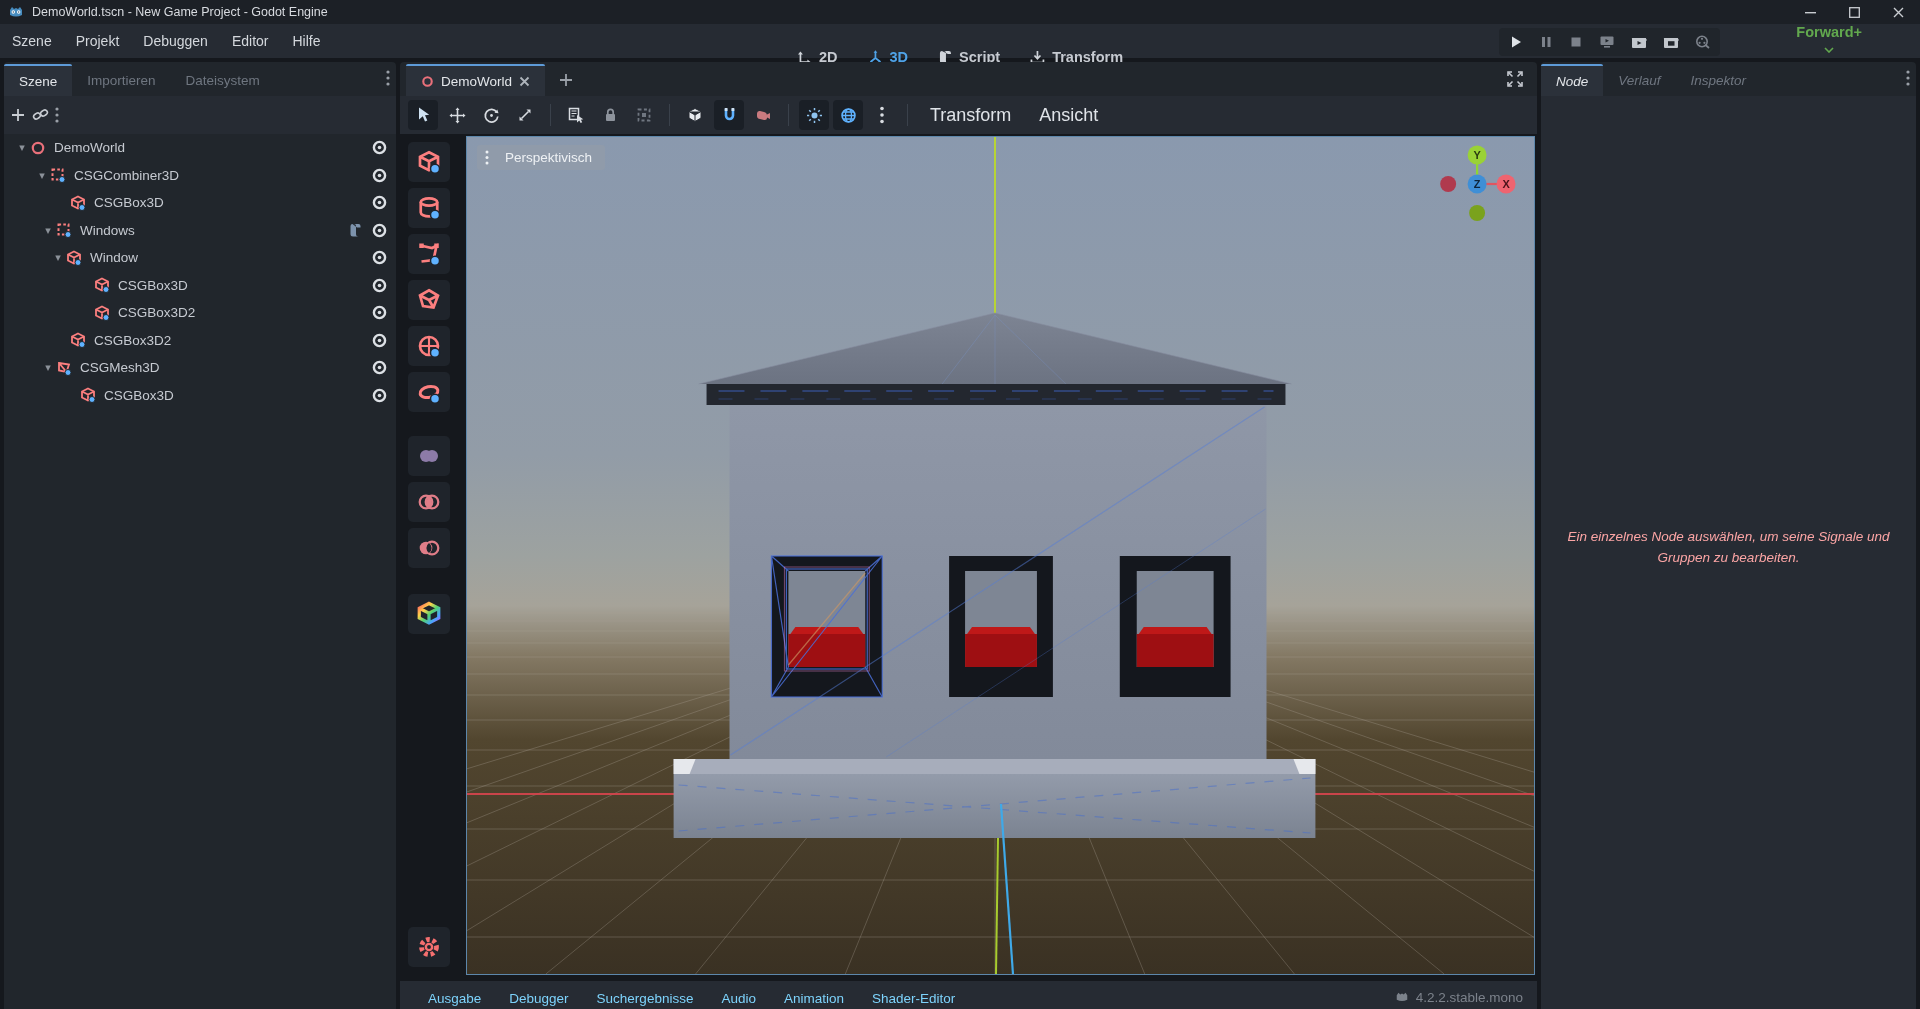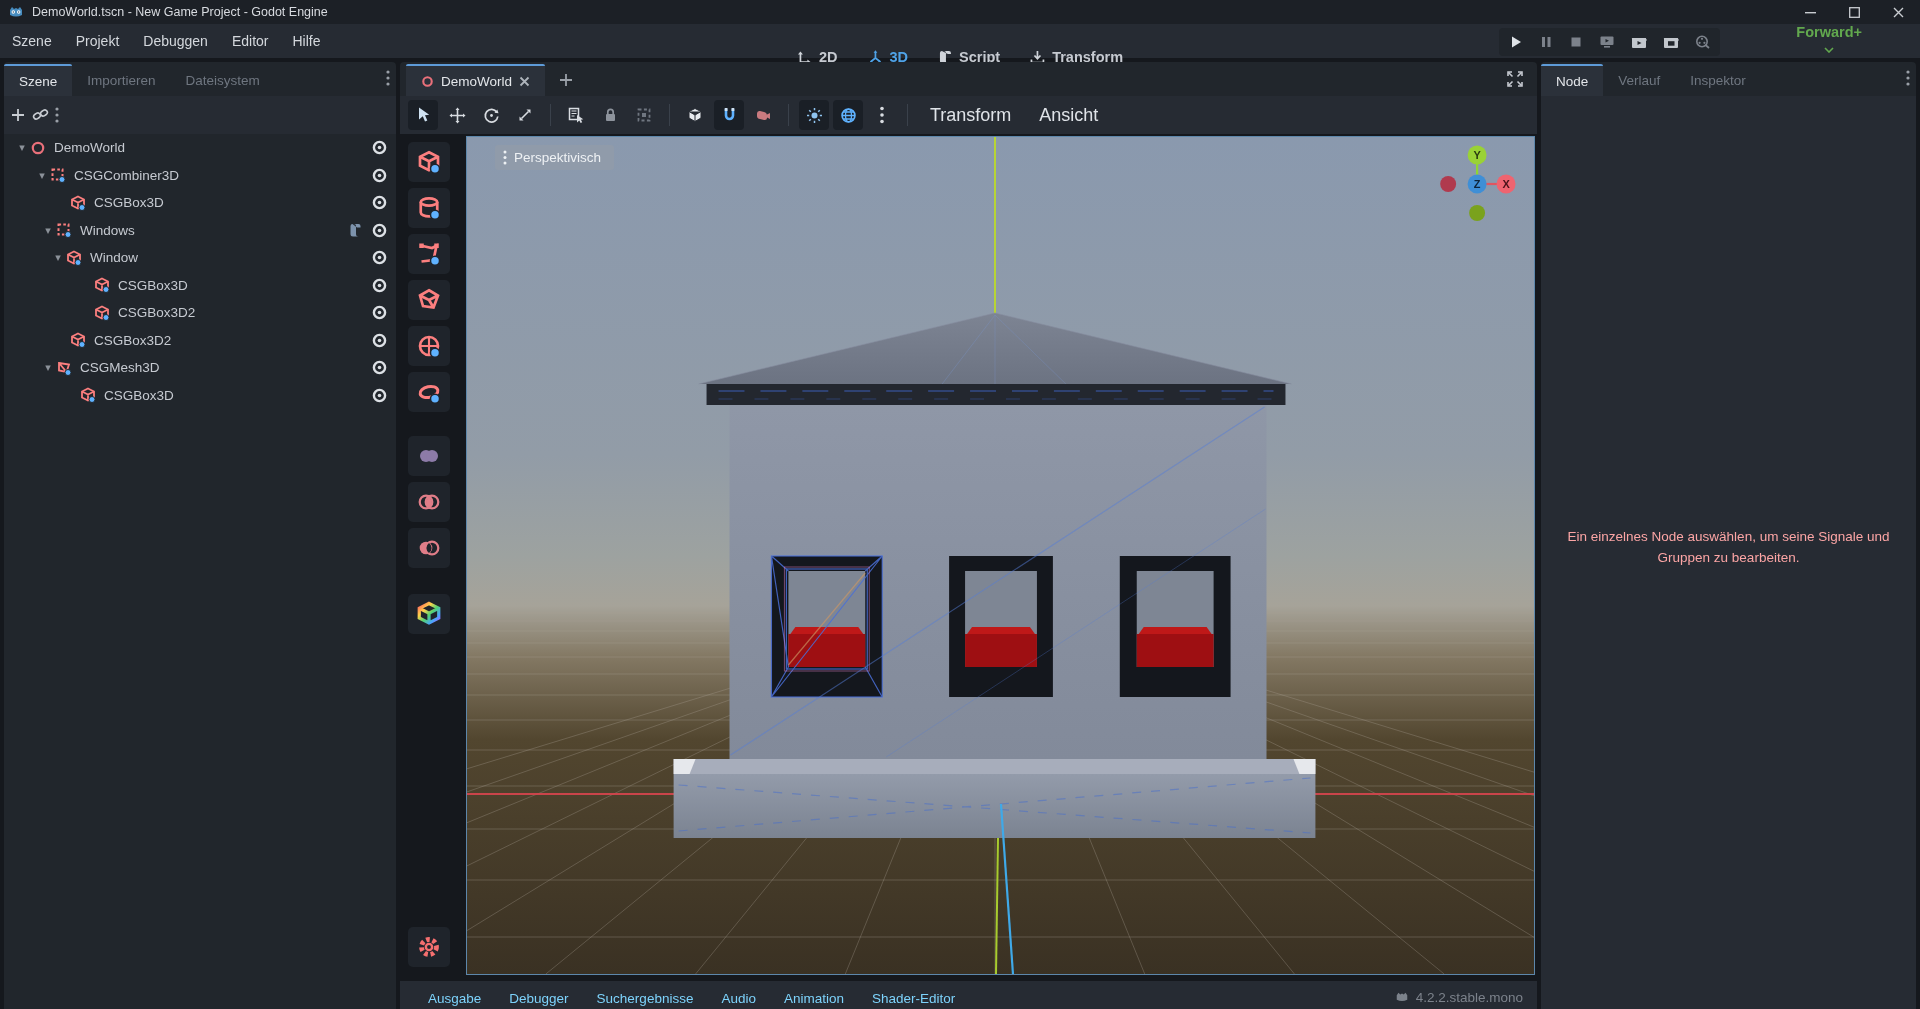--- a/index.html
+++ b/index.html
@@ -49,27 +49,27 @@
   #vp-toolbar { height:38px; background:#262b33; display:flex; align-items:center; padding:0 8px; gap:4px; }
   .tool-btn { width:30px; height:30px; display:flex; align-items:center; justify-content:center; border-radius:4px; }
   .tool-btn.pressed { background:#1a1f26; }
   .tool-sep { width:1px; height:22px; background:#3a414b; margin:0 6px; }
   .tool-menu { font-size:18px; color:#dfe3e8; padding:0 12px; }
   #viewport-row { position:absolute; left:0; top:74px; right:0; bottom:34px; }
   #csg-strip { position:absolute; left:0; top:0; width:60px; bottom:0; }
   .csg-btn { position:absolute; left:8px; width:42px; height:40px; background:#1f242b; border-radius:5px; display:flex; align-items:center; justify-content:center; }
   #view3d { position:absolute; left:66px; right:2px; top:0; bottom:0; border:1px solid #5d87ab; }
   #view3d svg.scene { display:block; width:100%; height:100%; }
-  #persp-label { position:absolute; left:28px; top:8px; display:flex; align-items:center; gap:7px; background:rgba(145,155,170,0.88); border-radius:3px; padding:5px 13px 5px 8px; color:#eef1f4; font-size:13.5px; }
+  #persp-label { position:absolute; left:10px; top:8px; display:flex; align-items:center; gap:16px; background:rgba(145,155,170,0.88); border-radius:3px; padding:5px 13px 5px 8px; color:#eef1f4; font-size:13.5px; }
   
   #bottom-bar { position:absolute; left:0; right:0; bottom:0; height:28px; background:#262b33; display:flex; align-items:center; padding:0 14px; gap:0; }
   .bb-tab { padding:6px 14px 0 14px; font-size:13.5px; color:#7dd3fc; }
   #bb-right { margin-left:auto; display:flex; align-items:center; gap:7px; color:#7c828b; font-size:13.5px; padding-top:4px; }
   
-  #right-dock { left:1541px; width:375px; display:flex; flex-direction:column; }
+  #right-dock { left:1541px; width:375px; display:flex; flex-direction:column;font-style:italic; }
   #right-body { flex:1; background:#262b33; display:flex; align-items:center; justify-content:center; }
   #empty-msg { width:330px; text-align:center; color:#fca5a5; font-size:13.5px; line-height:1.55; margin-top:-10px; }
   svg { display:block; }
 </style>
 </head>
 <body>
 
 <div id="app">
 
   <div id="titlebar">

